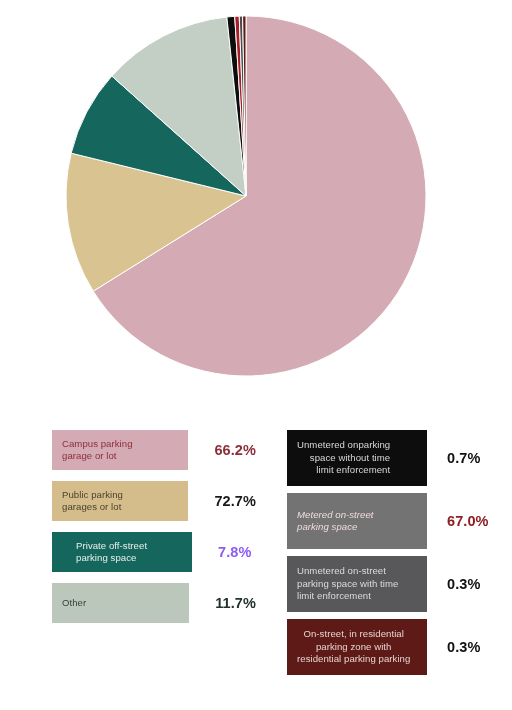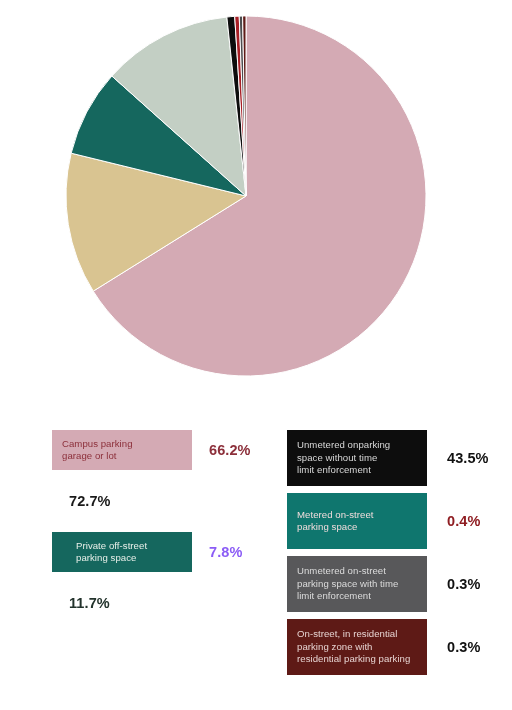--- a/index.html
+++ b/index.html
@@ -78,21 +78,21 @@
   }
   .swatch-label {
     font-size: 9.6px;
     line-height: 12.4px;
     letter-spacing: 0.05px;
   }
 
   .pct {
     font-size: 14.5px;
     font-weight: bold;
-    margin-left: 17px;
+    margin-left: 26px;
     letter-spacing: 0.1px;
     white-space: nowrap;
   }
   .pct.small {
     margin-left: 20px;
   }
 </style>
 </head>
 <body>
 
@@ -119,76 +119,87 @@
       <div class="swatch" style="background: rgb(212, 170, 180);">
         <div class="swatch-label" style="color: rgb(140, 47, 58);">
           <span>Campus parking</span><br>
           <span>garage or lot</span>
         </div>
       </div>
       <div class="pct" style="color: rgb(140, 47, 58);">66.2%</div>
     </div>
 
     <div class="legend-row">
+      <div class="swatch" style="background: rgb(212, 189, 139);">
+        <div class="swatch-label" style="color: rgb(74, 67, 48);">
+          <span>Public parking</span><br>
+          <span>garages or lot</span>
+        </div>
+      </div>
       <div class="pct" style="color: rgb(26, 26, 26);">72.7%</div>
     </div>
 
     <div class="legend-row">
       <div class="swatch" style="background: rgb(21, 103, 94); padding-left: 24px;">
         <div class="swatch-label" style="color: rgb(232, 239, 233);">
           <span>Private off-street</span><br>
           <span>parking space</span>
         </div>
       </div>
       <div class="pct" style="color: #8b5cf6;">7.8%</div>
     </div>
 
     <div class="legend-row">
+      <div class="swatch" style="background: rgb(187, 199, 186);">
+        <div class="swatch-label" style="color: rgb(51, 66, 58);">
+          <span>Other</span>
+        </div>
+      </div>
       <div class="pct" style="color: rgb(35, 51, 44);">11.7%</div>
     </div>
 
   </div>
 
   <div class="legend-col right">
 
     <div class="legend-row tall">
       <div class="swatch" style="background: rgb(13, 13, 13);">
-        <div class="swatch-label" style="color: rgb(216, 216, 216);">
+        <div class="swatch-label" style="color: rgb(216, 216, 216); text-align: right;">
           <span>Unmetered onparking</span><br>
           <span>space without time</span><br>
           <span>limit enforcement</span>
         </div>
       </div>
-      <div class="pct small" style="color: rgb(17, 17, 17);">43.5%</div>
-    </div>
-
-    <div class="legend-row tall">
-      <div class="swatch" style="background: #0f766e;">
+      <div class="pct small" style="color: rgb(17, 17, 17);">0.7%</div>
+    </div>
+
+    <div class="legend-row tall">
+      <div class="swatch" style="background: #737373; font-style: italic;">
         <div class="swatch-label" style="color: rgb(240, 220, 220);">
           <span>Metered on-street</span><br>
           <span>parking space</span>
         </div>
       </div>
-      <div class="pct small" style="color: rgb(143, 29, 34);">0.4%</div>
+      <div class="pct small" style="color: rgb(143, 29, 34);">67.0%</div>
     </div>
 
     <div class="legend-row tall">
       <div class="swatch" style="background: rgb(88, 88, 90);">
         <div class="swatch-label" style="color: rgb(220, 220, 220);">
           <span>Unmetered on-street</span><br>
           <span>parking space with time</span><br>
           <span>limit enforcement</span>
         </div>
       </div>
       <div class="pct small" style="color: rgb(17, 17, 17);">0.3%</div>
     </div>
 
     <div class="legend-row tall">
       <div class="swatch" style="background: rgb(94, 26, 22);">
-        <div class="swatch-label" style="color: rgb(230, 211, 209);">
+        <div class="swatch-label" style="color: rgb(230, 211, 209); text-align: center;">
           <span>On-street, in  residential</span><br>
           <span>parking zone with</span><br>
           <span>residential parking parking</span>
         </div>
       </div>
       <div class="pct small" style="color: rgb(17, 17, 17);">0.3%</div>
     </div>
 
   </div>
 </div>

